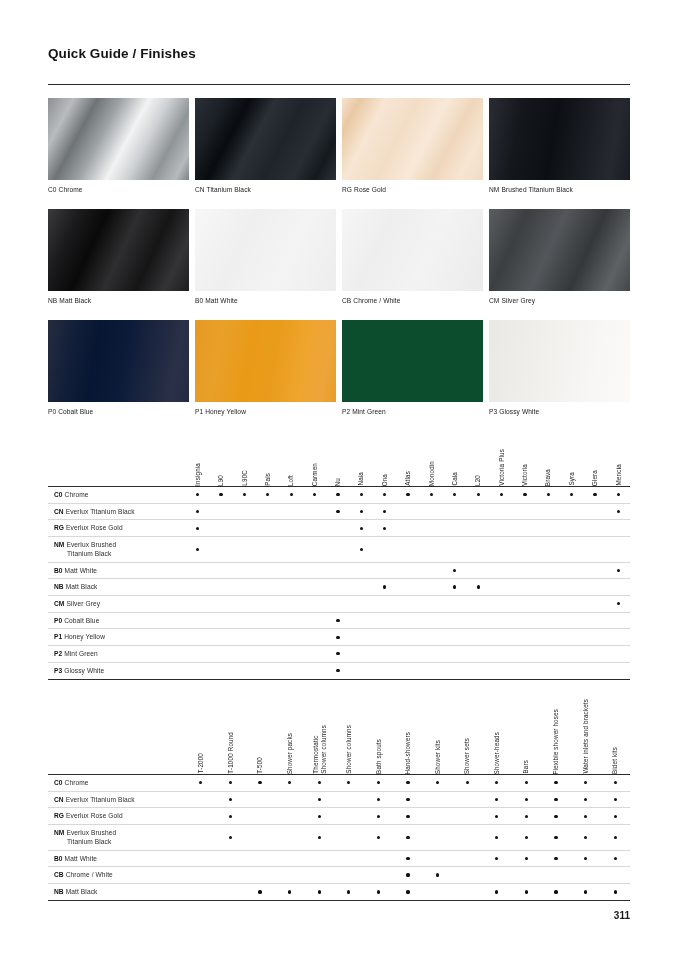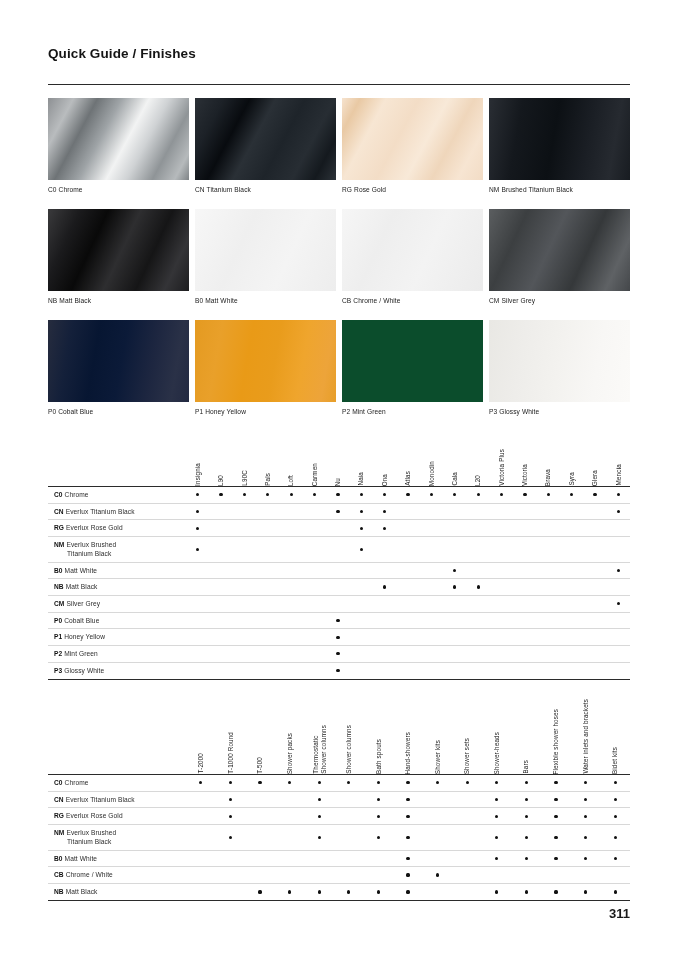--- a/index.html
+++ b/index.html
@@ -146,21 +146,21 @@
     border-radius: 50%;
     background: #111111;
     display: block;
   }
   .dot.off { background: transparent; }
 
   
   .pageno {
     position: absolute;
     right: 48px; bottom: 38px;
-    font-size: 13px;
+    font-size: 10px;
     font-weight: bold;
     color: #1a1a1a;
   }
 </style>
 </head>
 <body>
 
 <div class="page">
 
   <div class="title">Quick Guide / Finishes</div>

